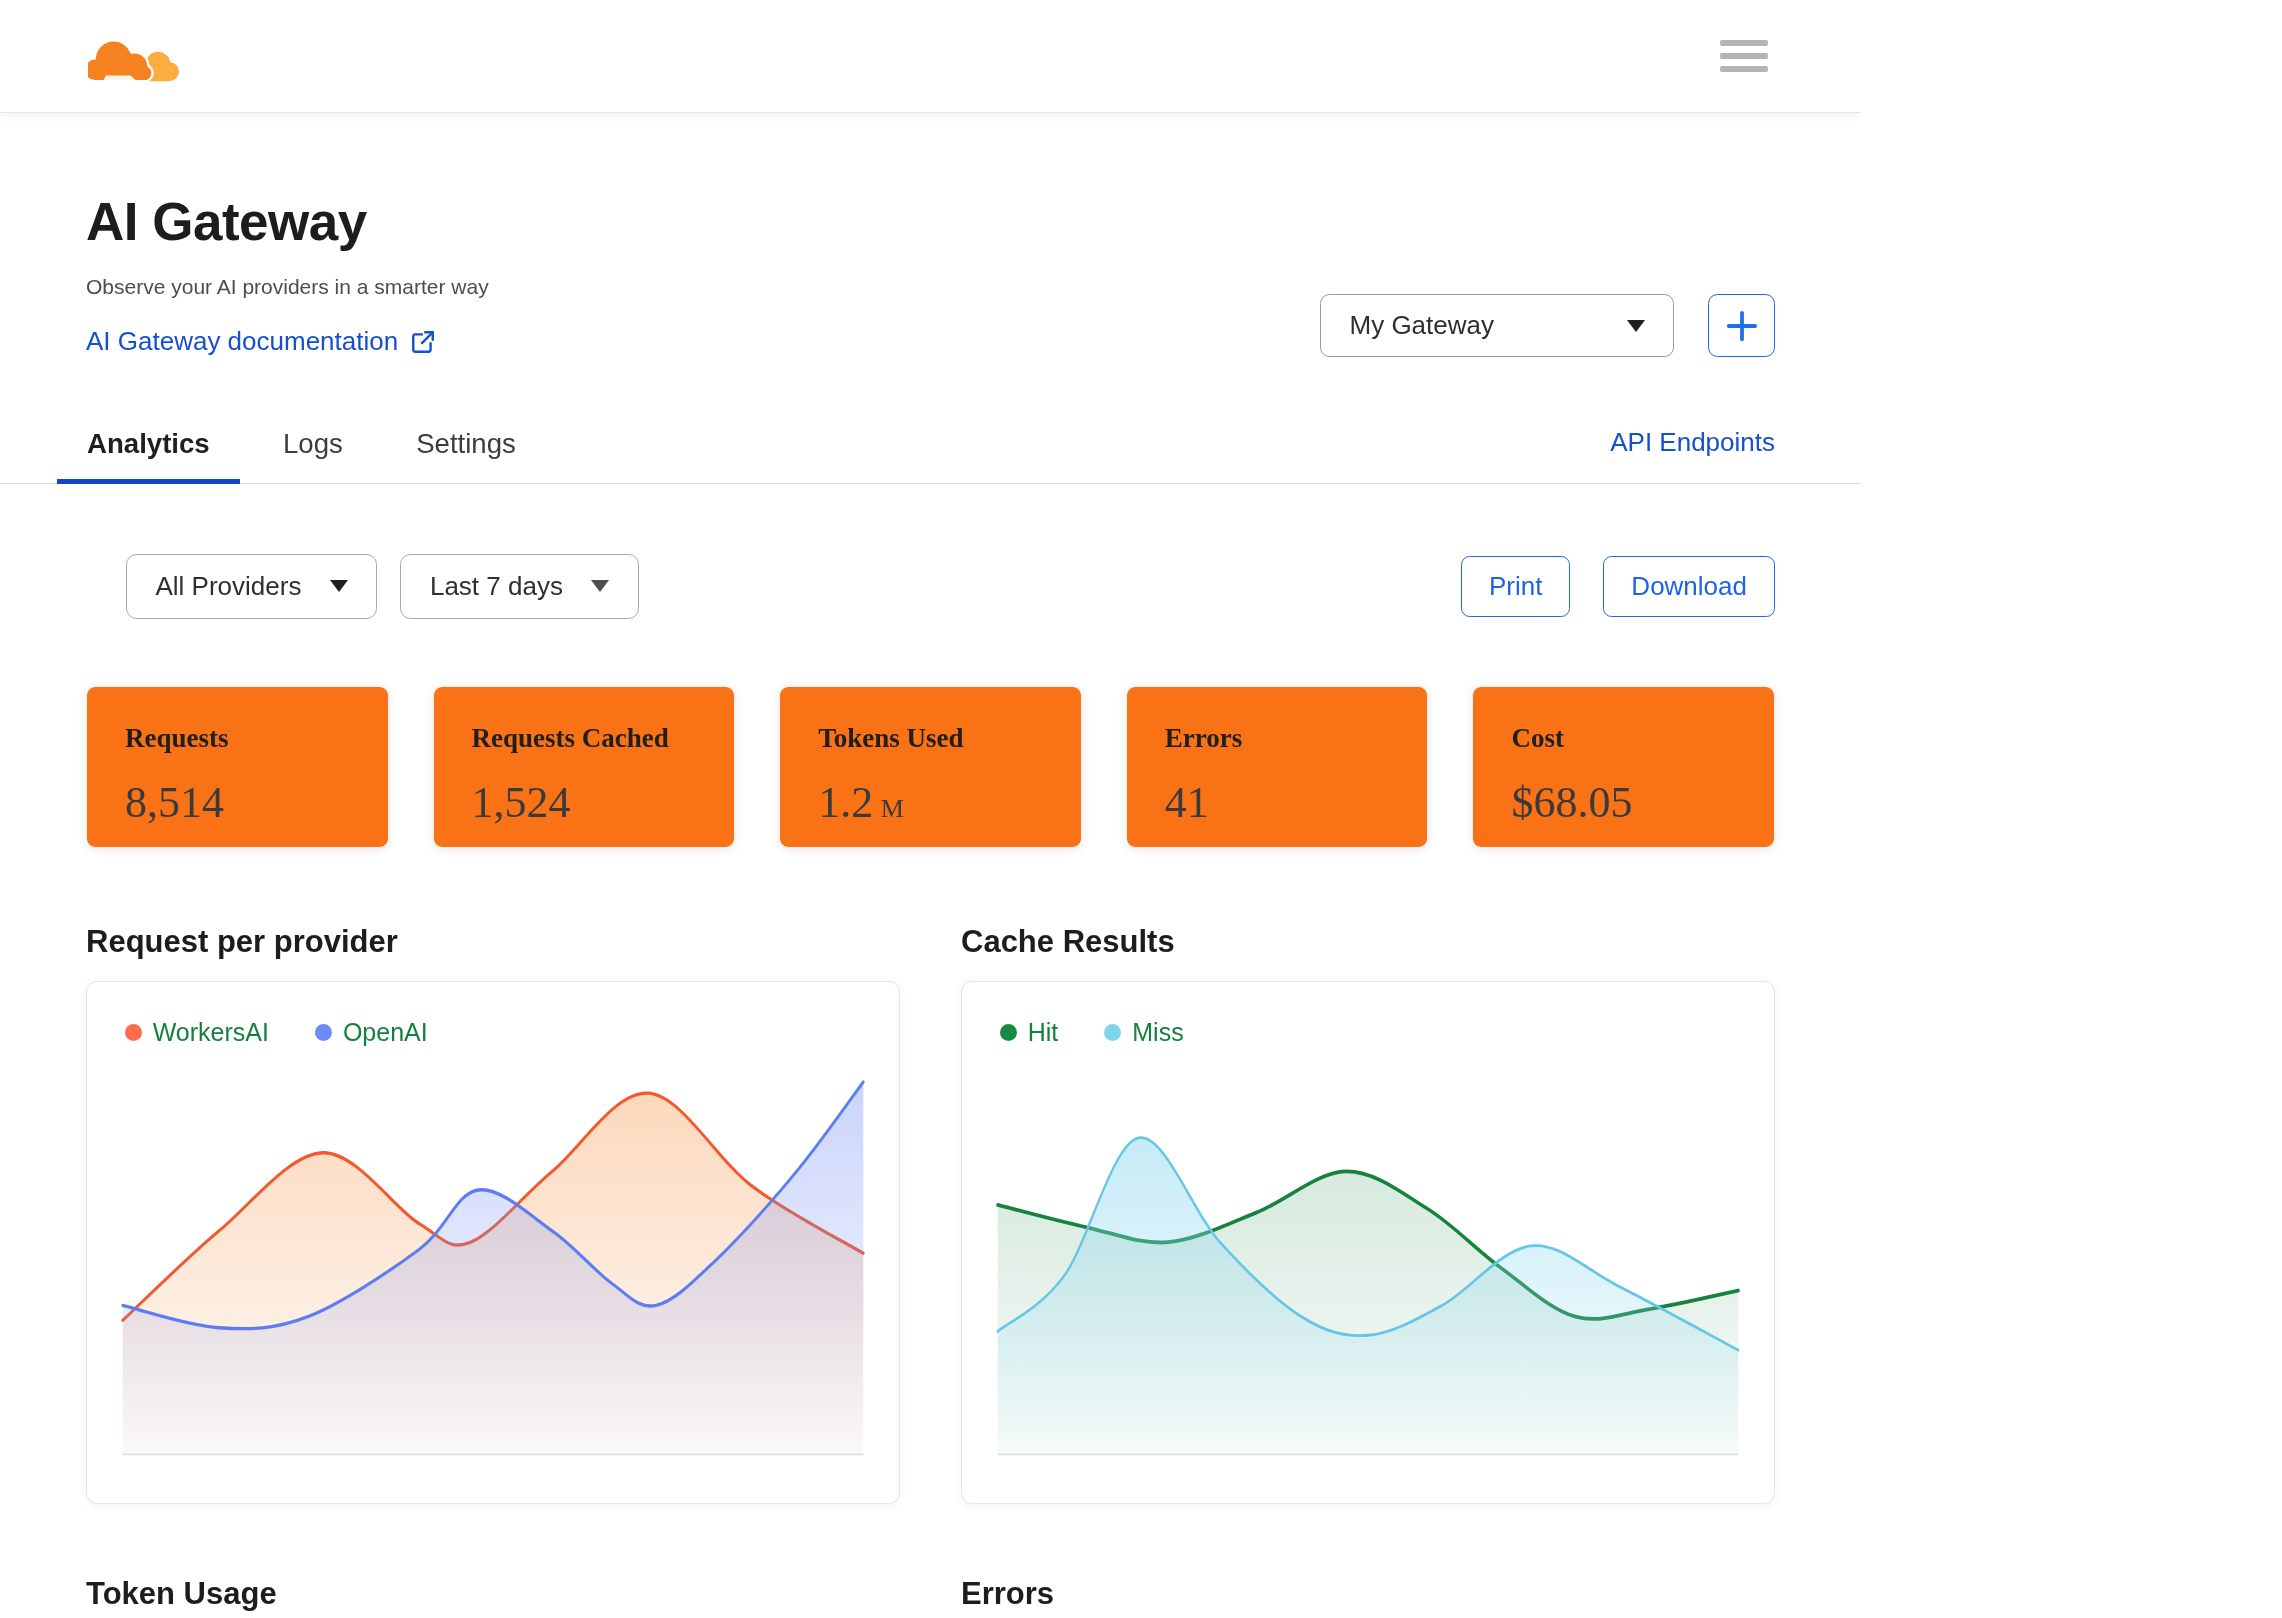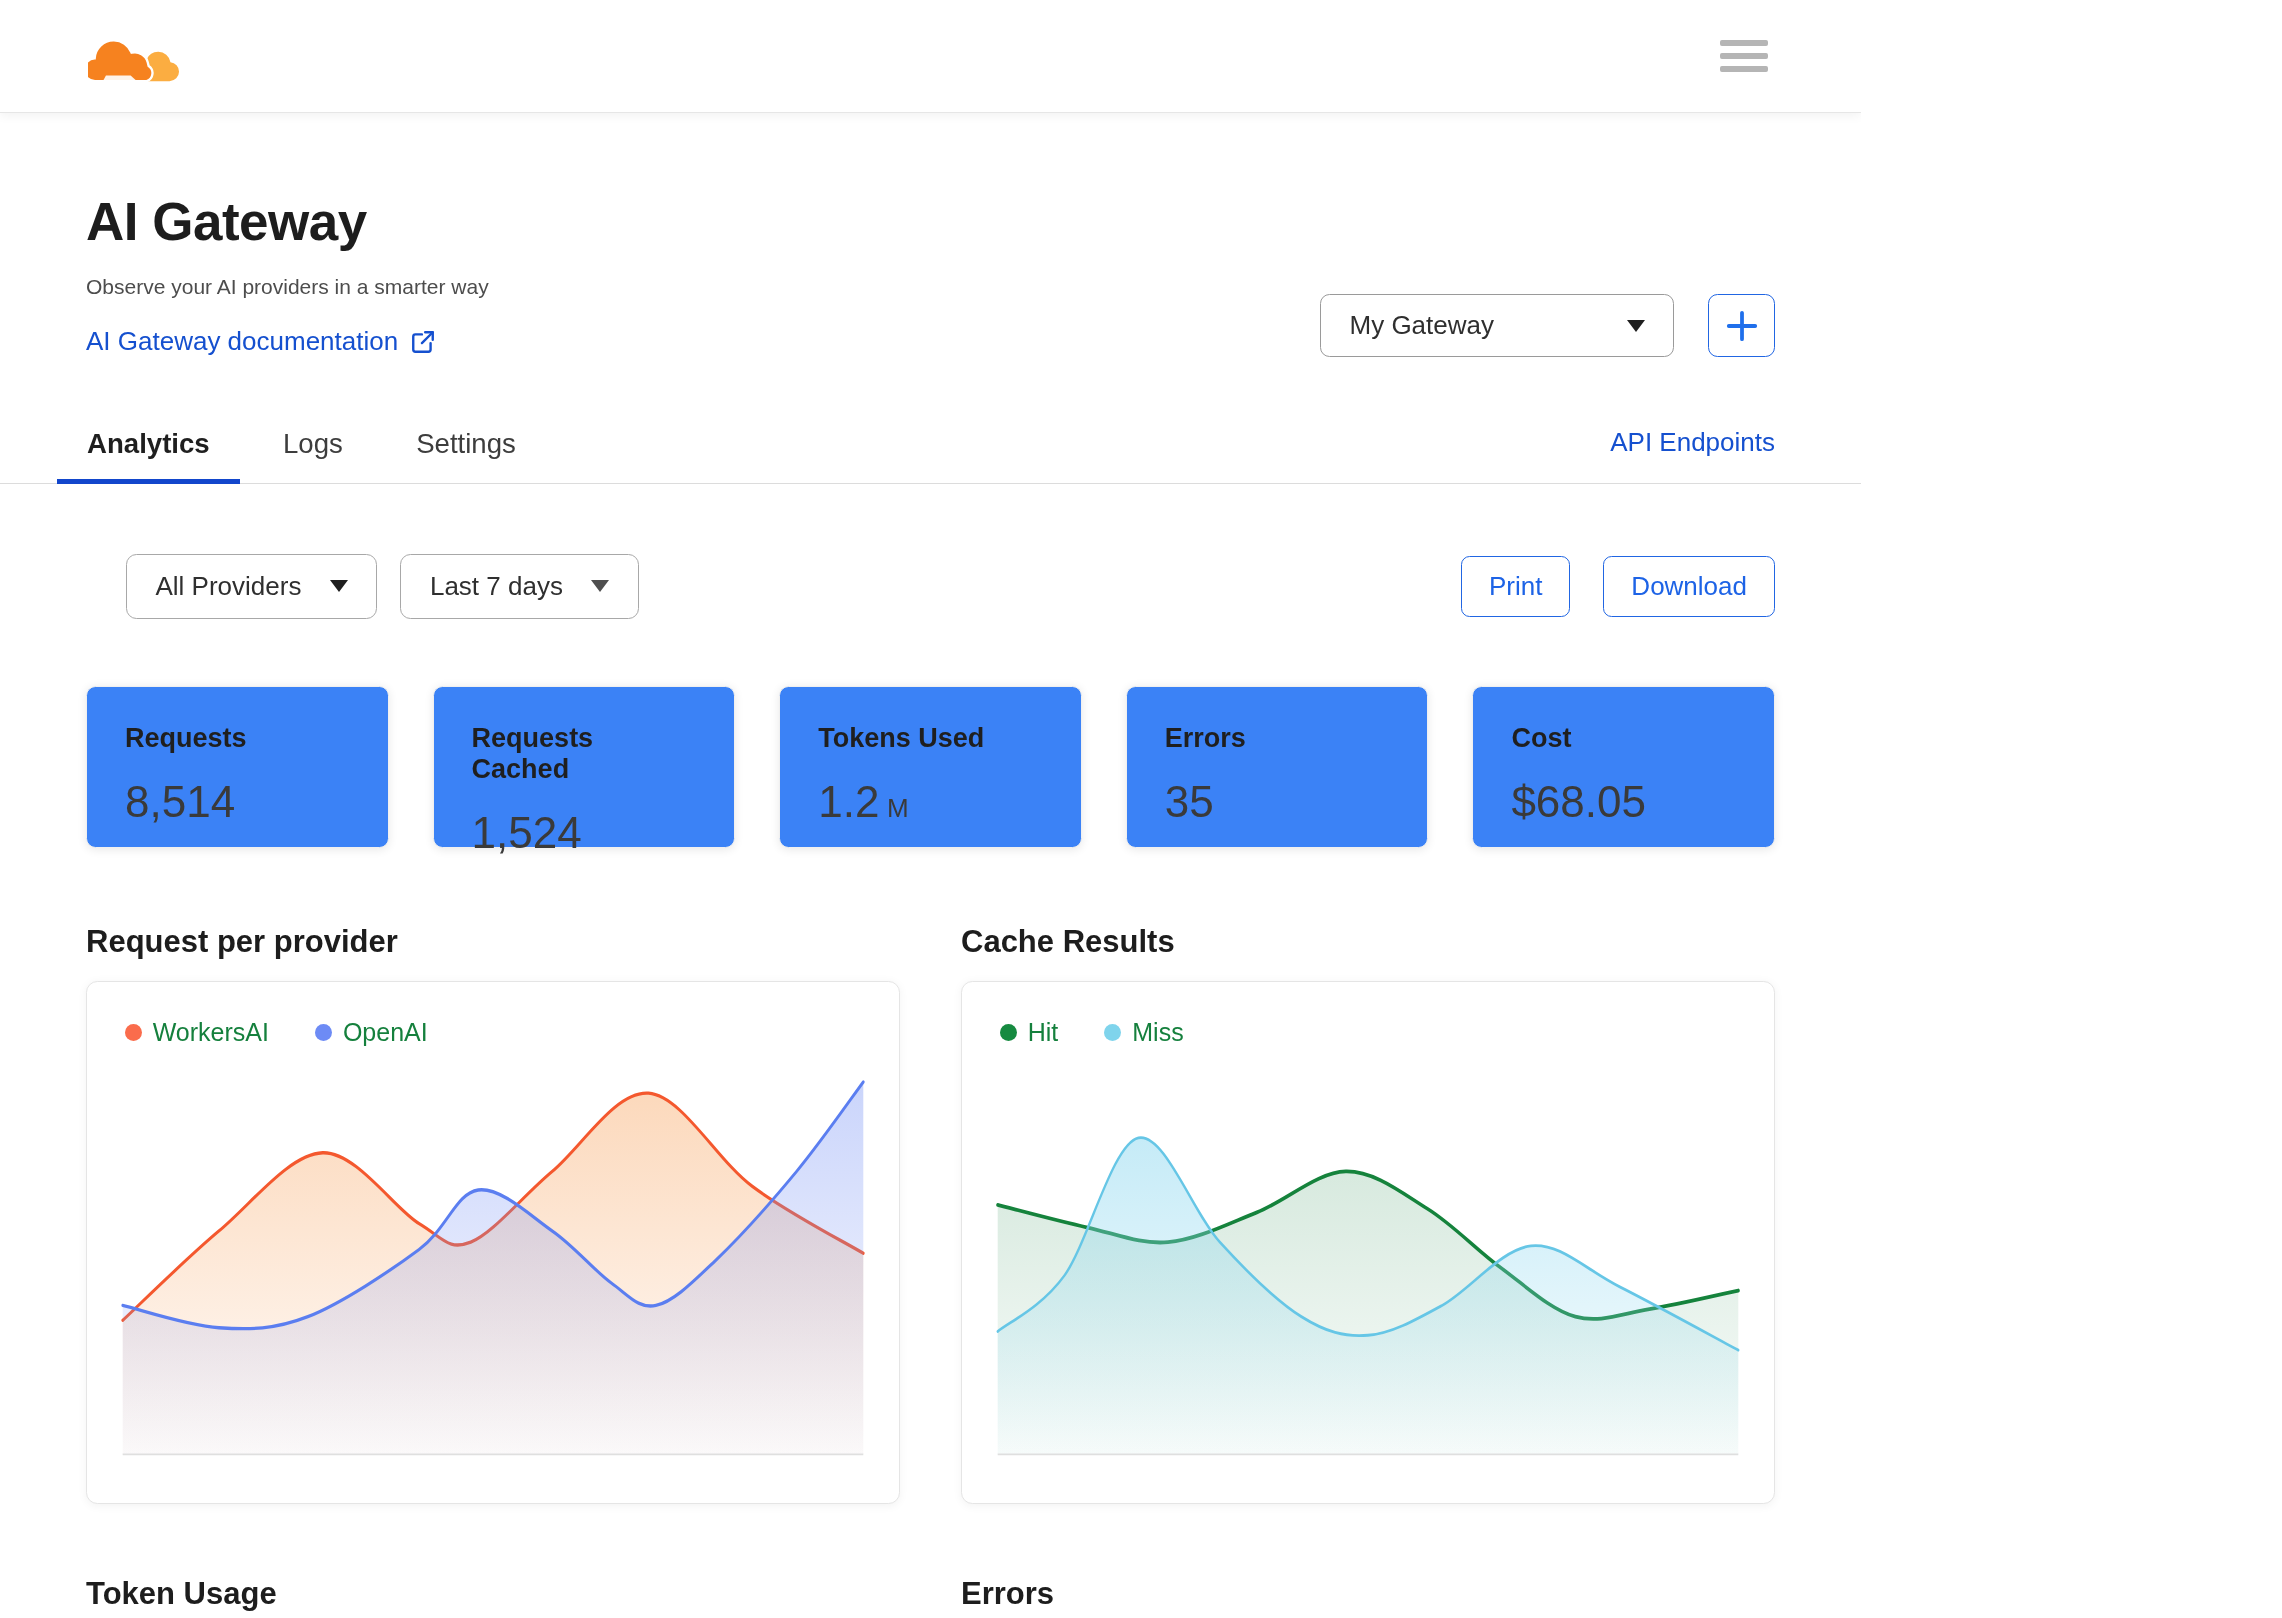--- a/index.html
+++ b/index.html
@@ -50,22 +50,22 @@
   .toolbar { display:flex; align-items:center; margin-top:70px; }
   .toolbar .select-box { height:65px; border-color:#a8a8a8; border-radius:10.5px; }
   .toolbar .select-box + .select-box { margin-left:23px; }
   .toolbar-spacer { flex:1; }
   .btn { height:61px; padding:0 27px; border:1.9px solid #2166e3; border-radius:8.6px; background:#fff;
          color:#1d63e6; font-size:26px; display:flex; align-items:center; cursor:pointer; }
   .btn + .btn { margin-left:33px; }
 
   
   .stats { display:grid; grid-template-columns:repeat(5,1fr); gap:44px; margin-top:67px; }
-  .stat-card { height:162px; background:#3b82f6; border:1px solid #f0f0f0; border-radius:9.5px;
-               box-shadow:0 1.9px 9.5px rgba(0,0,0,0.09); padding:36px 38px 0 38px; }
+  .stat-card { height:162px; background:#f97316; border:1px solid #f0f0f0; border-radius:9.5px;
+               box-shadow:0 1.9px 9.5px rgba(0,0,0,0.09); padding:36px 38px 0 38px;font-family:Liberation Serif, serif; }
   .stat-label { font-size:27px; font-weight:700; color:#1f1f1f; }
   .stat-value { font-size:44px; color:#3a3a3a; margin-top:23px; }
   .stat-suffix { font-size:26px; margin-left:7.6px; letter-spacing:1px; }
 
   
   .charts { display:grid; grid-template-columns:1fr 1fr; gap:61px; margin-top:76px; }
   .chart-title { font-size:31px; font-weight:700; color:#1d1d1d; }
   .chart-card { margin-top:21px; height:523px; background:#fff; border:1px solid #e5e5e5; border-radius:11.4px;
                 box-shadow:0 1.9px 9.5px rgba(0,0,0,0.05); padding:34px 32px 0 32px; }
   .legend { display:flex; align-items:center; gap:46px; height:34px; padding-left:5.7px; }
@@ -165,21 +165,21 @@
       <div class="stat-card">
         <div class="stat-label">Requests Cached</div>
         <div class="stat-value"><span>1,524</span></div>
       </div>
       <div class="stat-card">
         <div class="stat-label">Tokens Used</div>
         <div class="stat-value"><span>1.2</span><span class="stat-suffix">M</span></div>
       </div>
       <div class="stat-card">
         <div class="stat-label">Errors</div>
-        <div class="stat-value"><span>35</span></div>
+        <div class="stat-value"><span>41</span></div>
       </div>
       <div class="stat-card">
         <div class="stat-label">Cost</div>
         <div class="stat-value"><span>$68.05</span></div>
       </div>
     </section>
 
     <section class="charts">
 
       <div>

